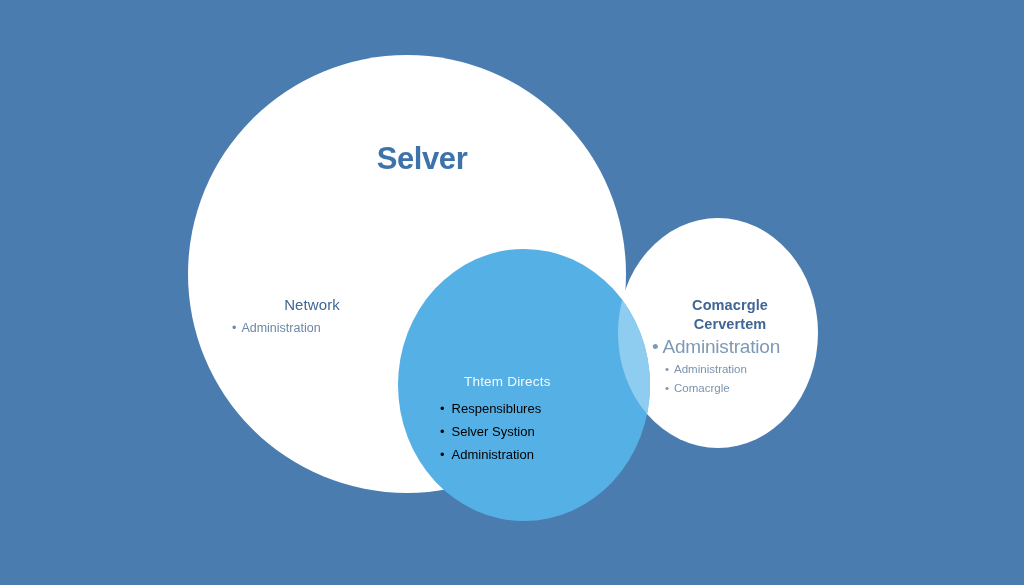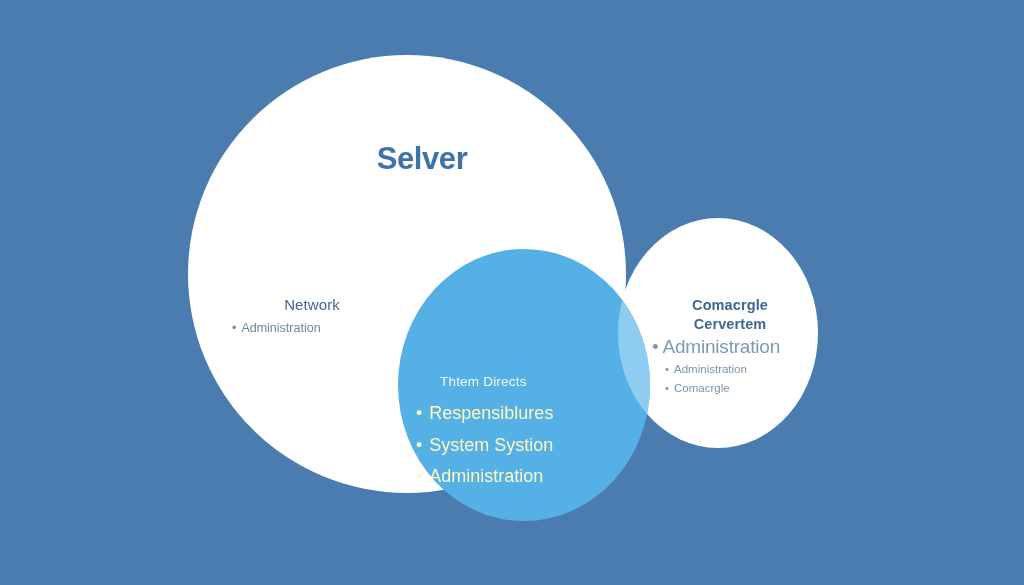--- a/index.html
+++ b/index.html
@@ -117,37 +117,37 @@
     font-size: 12.5px;
     color: #6d87a6;
     line-height: 1.55;
   }
   #network-block li::before {
     content: "\2022";
     margin-right: 5px;
   }
 
   #center-block {
-    left: 416px;
+    left: 440px;
     top: 374px;
     width: 180px;
     color: #ffffff;
   }
   #center-block .heading {
     font-size: 13.5px;
     color: #f2fafe;
     margin: 0 0 9px 24px;
     letter-spacing: 0.2px;
   }
   #center-block ul {
     margin: 0;
     padding: 0;
     list-style: none;
-    font-size: 18px;
-    color: #fef9c3;
+    font-size: 13px;
+    color: #000000;
     line-height: 1.75;
   }
   #center-block li::before {
     content: "\2022";
     margin-right: 7px;
   }
 
   #right-block {
     left: 655px;
     top: 296px;
@@ -209,21 +209,21 @@
     <div class="heading">Network</div>
     <ul>
       <li>Administration</li>
     </ul>
   </div>
 
   <div class="txt" id="center-block">
     <div class="heading">Thtem Directs</div>
     <ul>
       <li>Respensiblures</li>
-      <li>System Systion</li>
+      <li>Selver Systion</li>
       <li>Administration</li>
     </ul>
   </div>
 
   <div class="txt" id="right-block">
     <div class="heading">
       <span class="line">Comacrgle</span>
       <span class="line">Cervertem</span>
     </div>
     <div class="big-item">Administration</div>

